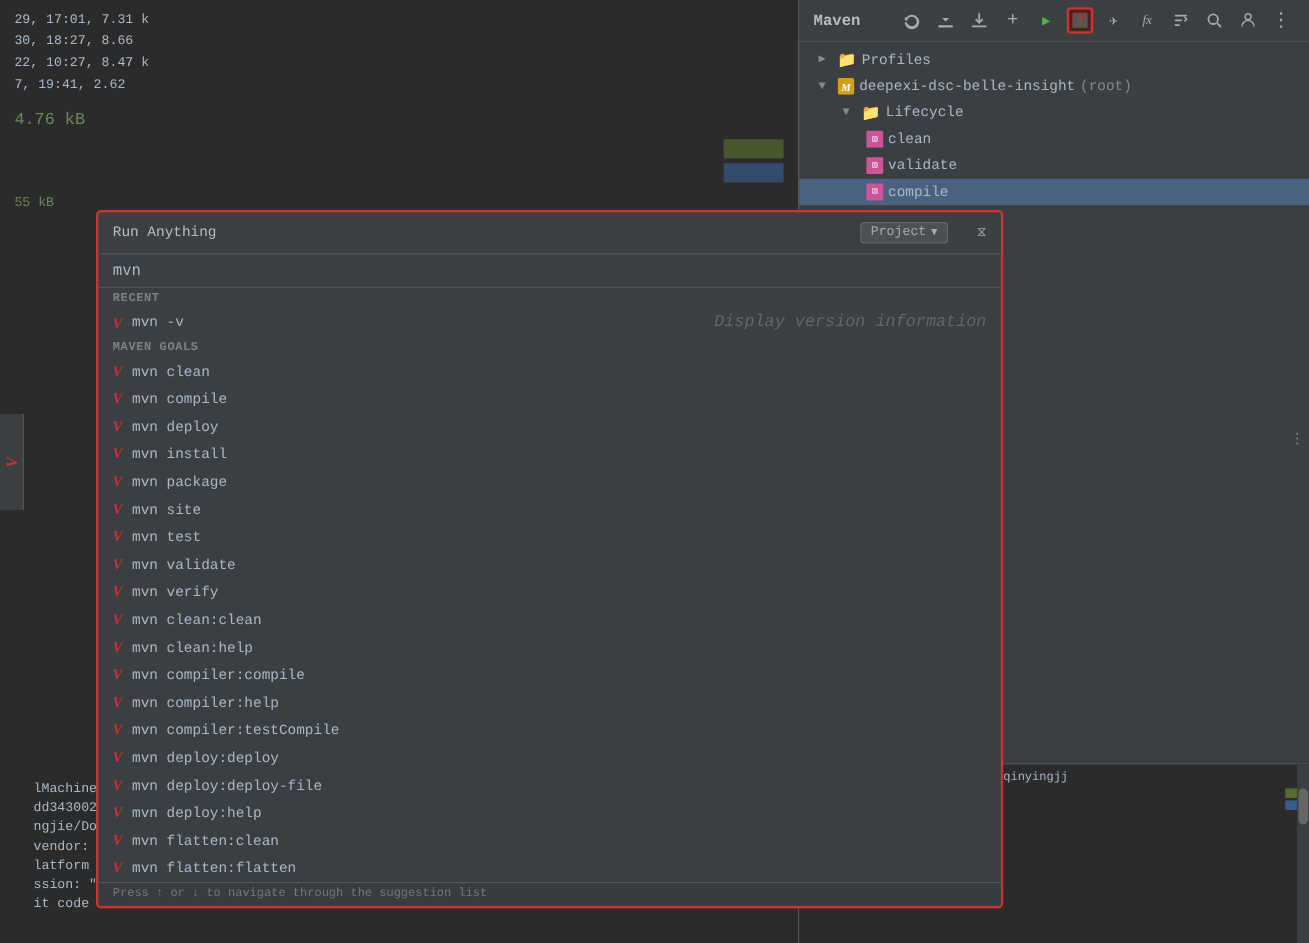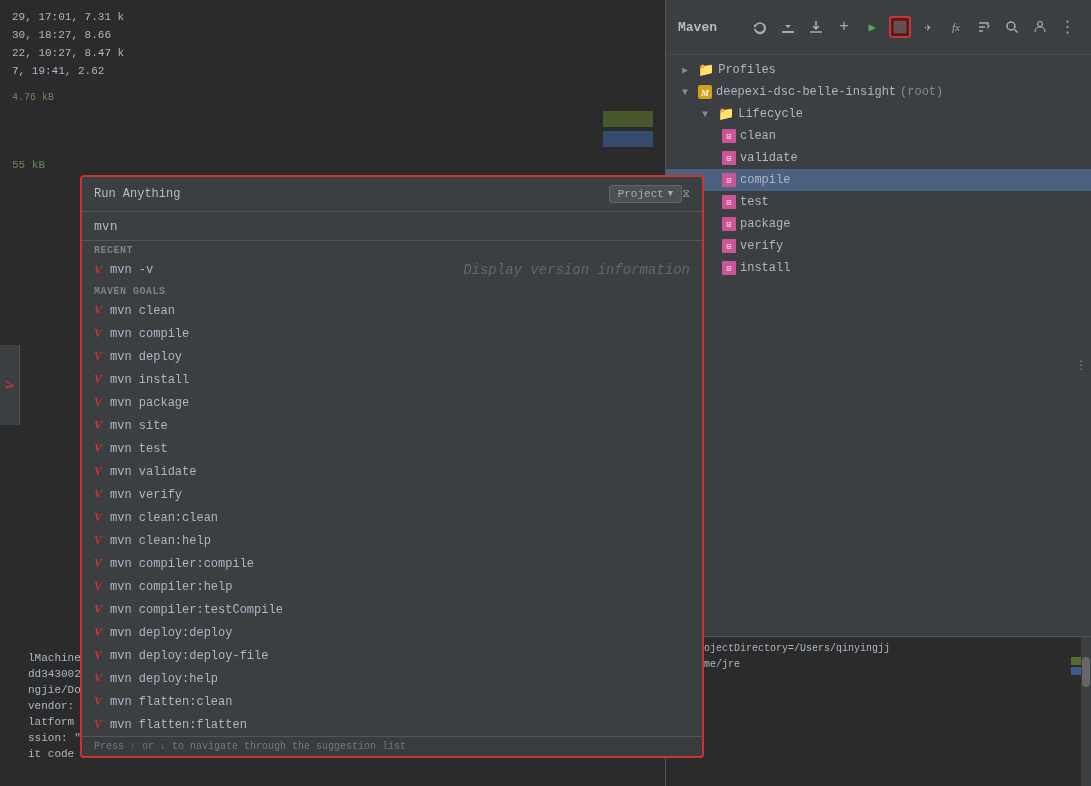--- a/index.html
+++ b/index.html
@@ -36,21 +36,21 @@
       display: flex;
       align-items: flex-start;
       gap: 8px;
     }
 
     
     .run-anything-popup {
       position: absolute;
       left: 80px;
       top: 175px;
-      width: 624px;
+      width: 756px;
       background: #3c3f41;
       border: 2px solid #cc3333;
       border-radius: 4px;
       z-index: 100;
       overflow: hidden;
     }
 
     .run-anything-header {
       display: flex;
       align-items: center;
@@ -62,21 +62,21 @@
 
     .run-anything-title {
       color: #bbbbbb;
       font-size: 12px;
       font-weight: normal;
     }
 
     .run-anything-filters {
       display: flex;
       align-items: center;
-      gap: 0;
+      gap: 24px;
       color: #888;
       font-size: 11px;
     }
 
     .filter-btn {
       background: #4c5052;
       border: 1px solid #666;
       color: #aaa;
       padding: 2px 8px;
       border-radius: 3px;
@@ -151,21 +151,21 @@
       top: 0;
       width: 426px;
       height: 786px;
       background: #3c3f41;
       border-left: 1px solid #555;
     }
 
     .maven-header {
       display: flex;
       align-items: center;
-      padding: 16px 12px;
+      padding: 6px 12px;
       background: #3c3f41;
       border-bottom: 1px solid #4a4a4a;
     }
 
     .maven-title {
       color: #bbbbbb;
       font-size: 13px;
       font-weight: bold;
       flex: 1;
     }
@@ -298,21 +298,21 @@
     <div class="line">
       <span>30, 18:27, 8.66</span>
     </div>
     <div class="line">
       <span>22, 10:27, 8.47 k</span>
     </div>
     <div class="line">
       <span>7, 19:41, 2.62</span>
     </div>
   </div>
-  <div style="padding: 4px 12px; font-size: 10px; color: #6a8759;">4.76 kB</div>
+  <div style="padding: 4px 12px; font-size: 14px; color: #6a8759;">4.76 kB</div>
   <div style="height: 40px; background: #2b2b2b; margin: 4px 12px; position: relative;">
     <div style="position: absolute; right: 0; top: 0; width: 50px; height: 16px; background: #556b2f; opacity: 0.7;"></div>
     <div style="position: absolute; right: 0; top: 20px; width: 50px; height: 16px; background: #3a5a8a; opacity: 0.7;"></div>
   </div>
   <div style="padding: 4px 12px; font-size: 11px; color: #6a8759;">55 kB</div>
 
   <div style="position: absolute; left: 0; top: 345px; width: 20px; height: 80px; background: #3c3f41; display: flex; align-items: center; justify-content: center; border-right: 1px solid #555; cursor: pointer;">
     <span style="writing-mode: vertical-rl; transform: rotate(180deg); color: #cc3333; font-family: serif; font-style: italic; font-weight: bold; font-size: 13px;">V</span>
   </div>
 

